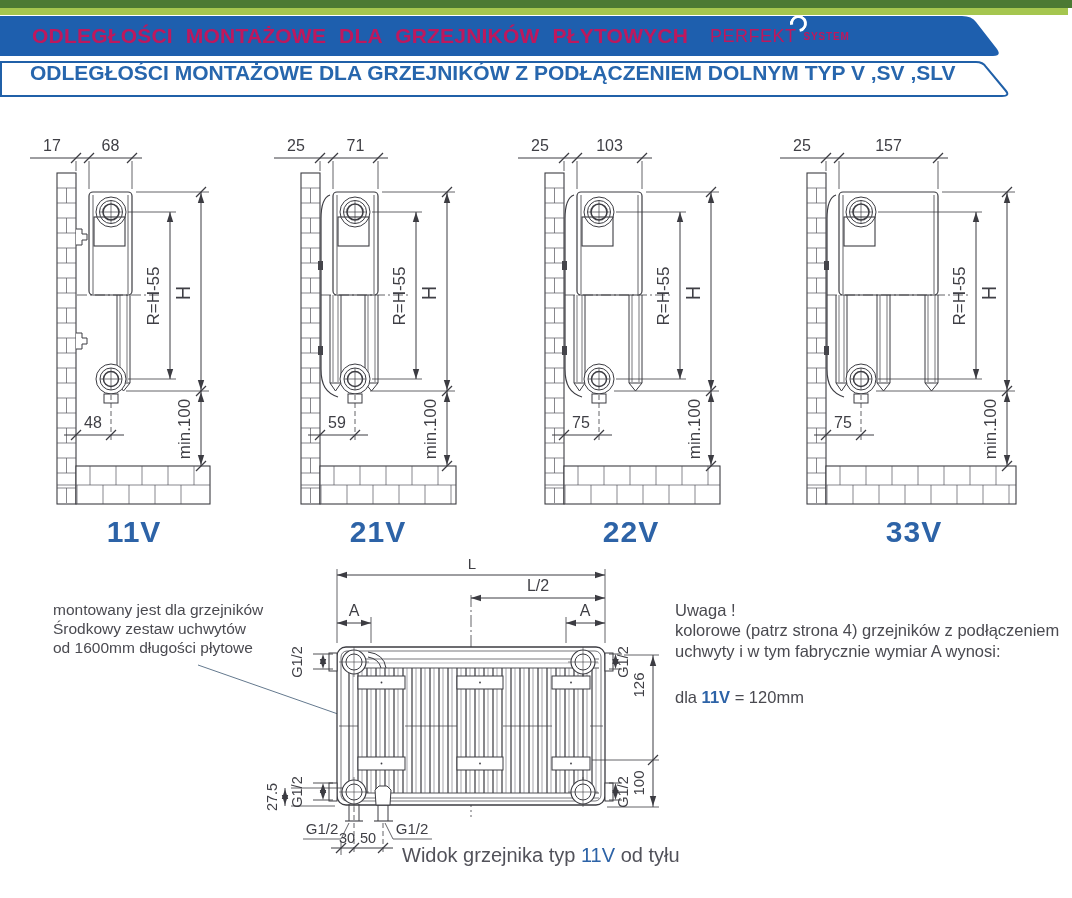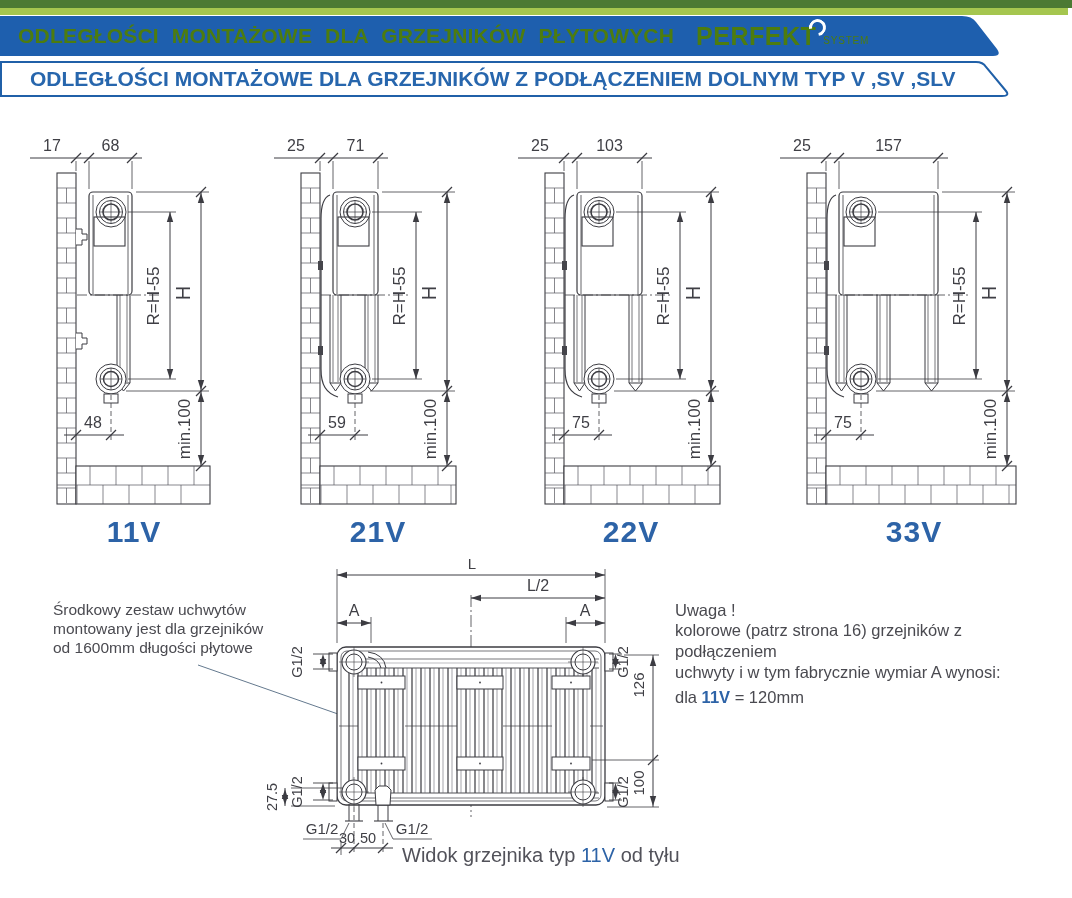--- a/index.html
+++ b/index.html
@@ -1,40 +1,40 @@
 <!DOCTYPE html>
 <html><head>
 <meta charset="utf-8">
 <style>
   html,body{margin:0;padding:0}
   body{width:1072px;height:898px;background:#fff;font-family:"Liberation Sans",sans-serif;position:relative;overflow:hidden}
   svg text{font-family:"Liberation Sans",sans-serif}
   .strip-dark{position:absolute;top:0;left:0;width:1072px;height:8px;background:#4c7a33}
   .strip-light{position:absolute;top:8px;left:0;width:1068px;height:7px;background:#a5c64f}
   .banner1{position:absolute;top:16px;left:0;width:1010px;height:40px}
-  .b1text{position:absolute;inset:0;display:flex;align-items:center;padding-left:18px;color:#4d7c0f;font-size:21px;font-weight:700;word-spacing:7px;letter-spacing:.2px}
+  .b1text{position:absolute;inset:0;display:flex;align-items:center;padding-left:32px;color:#be185d;font-size:21px;font-weight:700;word-spacing:7px;letter-spacing:.2px}
   .logo{display:inline-flex;align-items:flex-end;margin-left:22px;word-spacing:0}
-  .lmain{font-size:25px;font-weight:700;letter-spacing:.5px;line-height:1}
+  .lmain{font-size:18px;font-weight:400;letter-spacing:.5px;line-height:1}
   .lring{width:11px;height:11px;border:3px solid #fff;border-radius:50%;border-bottom-color:transparent;transform:rotate(35deg);position:relative;top:-13px;margin-left:-7px}
-  .lsub{font-size:10px;font-weight:400;letter-spacing:.8px;margin-left:-3px;padding-bottom:3px}
+  .lsub{font-size:10px;font-weight:700;letter-spacing:.8px;margin-left:-3px;padding-bottom:3px}
   .banner2{position:absolute;top:61px;left:0;width:1016px;height:36px}
-  .b2text{position:absolute;inset:0;display:flex;align-items:center;padding-left:30px;color:#2766ad;font-size:21px;font-weight:600}
+  .b2text{position:absolute;inset:0;display:flex;align-items:flex-start;padding-left:30px;color:#2766ad;font-size:21px;font-weight:600}
   .panels{position:absolute;top:133px;left:14px;display:flex;gap:4px}
   .panel{display:flex;flex-direction:column;align-items:center}
   .ptype{margin-top:4px;font-size:30px;font-weight:600;color:#2d63a7;letter-spacing:1px}
   .bottom{position:absolute;top:555px;left:0;width:1072px;height:343px}
   #leaderHost{position:absolute;left:0;top:0;width:1072px;height:343px;pointer-events:none}
   .note-left{position:absolute;left:53px;top:45px;font-size:15.5px;line-height:19px;color:#4a4a50}
   #rearHost{position:absolute;left:267px;top:0;width:418px;height:345px}
   .caption{position:absolute;left:402px;top:289px;font-size:20px;color:#52525a}
   .caption .accent{font-weight:400}
   .note-right{position:absolute;left:675px;top:46px;width:392px;color:#4a4a50}
   .uwaga{font-size:16.5px;}
   .nline{font-size:16.5px;line-height:21px}
-  .nline.gap{margin-top:4px}
+  .nline.gap{margin-top:25px}
   .accent{color:#2d63a7;font-weight:700}
 </style>
 </head>
 <body>
 
 <div class="strip-dark"></div>
 <div class="strip-light"></div>
 
 <div class="banner1">
   <svg width="1010" height="40" viewBox="0 0 1010 40">
@@ -515,22 +515,22 @@
       </svg>
       <div class="ptype">33V</div>
     </div>
   </div>
 
 <div class="bottom">
   <div id="leaderHost"><svg viewBox="0 0 1072 343" width="1072" height="343">
         <line x1="198" y1="110" x2="475" y2="207" stroke="#64798e" stroke-width="1"></line>
       </svg></div>
   <div class="note-left" id="noteLeft">
+      <div>montowany jest dla grzejników</div>
       <div>Środkowy zestaw uchwytów</div>
-      <div>montowany jest dla grzejników</div>
       <div>od 1600mm długości płytowe</div>
     </div>
   <div id="rearHost"><svg viewBox="-8 0 418 345" width="418" height="345">
         <line x1="196" y1="40" x2="196" y2="262" stroke="#3c3c42" stroke-width="0.8" stroke-dasharray="12 3 2 3"></line>
         <rect x="62" y="92" width="268" height="158" rx="9" fill="#fff" stroke="#3c3c42" stroke-width="1.3"></rect>
         <rect x="66" y="96" width="260" height="150" rx="6" fill="none" stroke="#3c3c42" stroke-width="0.7"></rect>
         <line x1="68" y1="104" x2="324" y2="104" stroke="#3c3c42" stroke-width="0.7"></line>
         <line x1="68" y1="108" x2="324" y2="108" stroke="#7a7a82" stroke-width="0.5"></line>
         <line x1="68" y1="113" x2="324" y2="113" stroke="#3c3c42" stroke-width="0.9"></line>
         <line x1="68" y1="238" x2="324" y2="238" stroke="#3c3c42" stroke-width="0.9"></line>
@@ -704,18 +704,18 @@
         <line x1="61" y1="298" x2="71" y2="288" stroke="#3c3c42" stroke-width="1.2"></line>
         <line x1="74" y1="298" x2="84" y2="288" stroke="#3c3c42" stroke-width="1.2"></line>
         <line x1="103" y1="298" x2="113" y2="288" stroke="#3c3c42" stroke-width="1.2"></line>
         <text x="72" y="288" font-size="14.5" text-anchor="middle" fill="#3f3f45">30</text>
         <text x="93" y="288" font-size="14.5" text-anchor="middle" fill="#3f3f45">50</text>
       </svg></div>
   <div class="caption"><span>Widok grzejnika typ </span><span class="accent">11V</span><span> od tyłu</span></div>
   <div class="note-right">
     <div class="uwaga">Uwaga !</div>
     <div id="rightPara">
-        <div class="nline"><span>kolorowe (patrz strona 16) grzejników z podłączeniem</span></div>
+        <div class="nline"><span>kolorowe (patrz strona 4) grzejników z podłączeniem</span></div>
         <div class="nline"><span>uchwyty i w tym fabrycznie wymiar A wynosi:</span></div>
         <div class="nline gap"><span>dla </span><span class="accent">11V</span><span> = 120mm</span></div>
       </div>
   </div>
 </div>
 
 </body></html>

